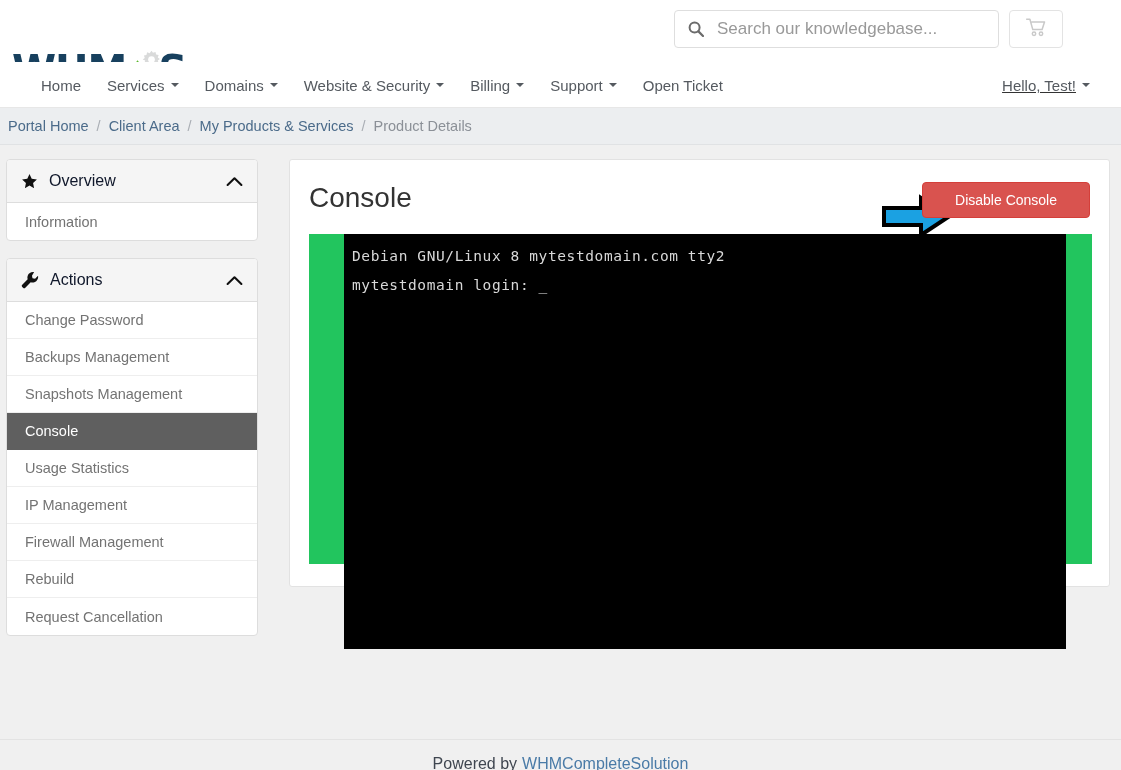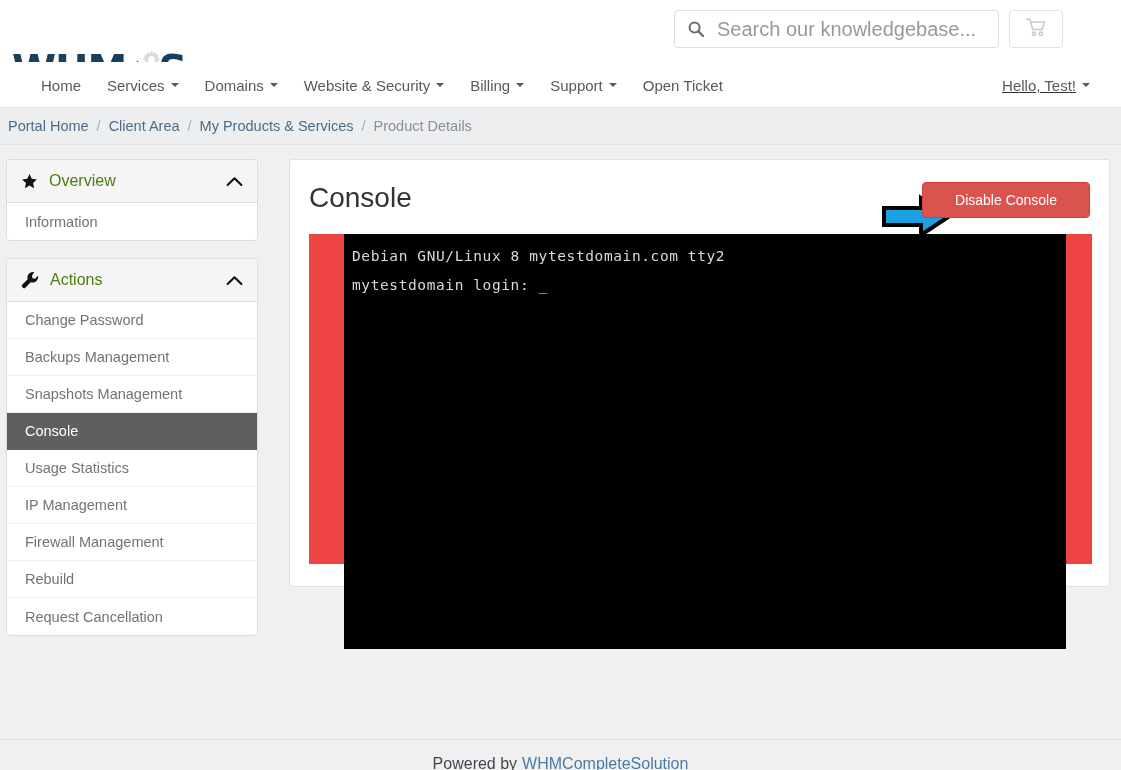--- a/index.html
+++ b/index.html
@@ -69,21 +69,21 @@
     display: flex;
     align-items: center;
     justify-content: center;
     color: #777;
   }
   .search-input {
     flex: 1;
     border: none;
     outline: none;
     font-family: "Liberation Sans", sans-serif;
-    font-size: 20px;
+    font-size: 17px;
     color: #555;
     background: transparent;
     height: 100%;
     padding: 0;
   }
   .search-input::placeholder { color: #999; }
 
   .cart-btn {
     position: absolute;
     right: 58px; top: 10px;
@@ -172,21 +172,21 @@
     overflow: hidden;
   }
   .panel-head {
     background: #f5f5f5;
     border-bottom: 1px solid #dddddd;
     height: 43px;
     display: flex;
     align-items: center;
     padding: 0 14px;
     font-size: 16px;
-    color: #4d7c0f;
+    color: #0f172a;
     cursor: pointer;
   }
   .panel-head .ph-icon {
     margin-right: 11px;
     display: flex;
     align-items: center;
     color: #222;
   }
   .panel-head .ph-title { flex: 1; }
   .panel-head .ph-chevron { color: #222; display: flex; align-items: center; }
@@ -262,21 +262,21 @@
     font-weight: bold;
     display: flex;
     align-items: center;
     justify-content: center;
     text-shadow: 0 1px 0 rgba(0,0,0,0.25);
     letter-spacing: 0.1px;
   }
   .term-body {
     position: relative;
     height: 330px;
-    background: #ef4444;
+    background: #22c55e;
     display: flex;
   }
   .term-screen {
     position: absolute;
     left: 35px; top: 0;
     width: 722px;
     height: 415px;
     background: #000000;
     padding: 8px 0 0 8px;
   }

